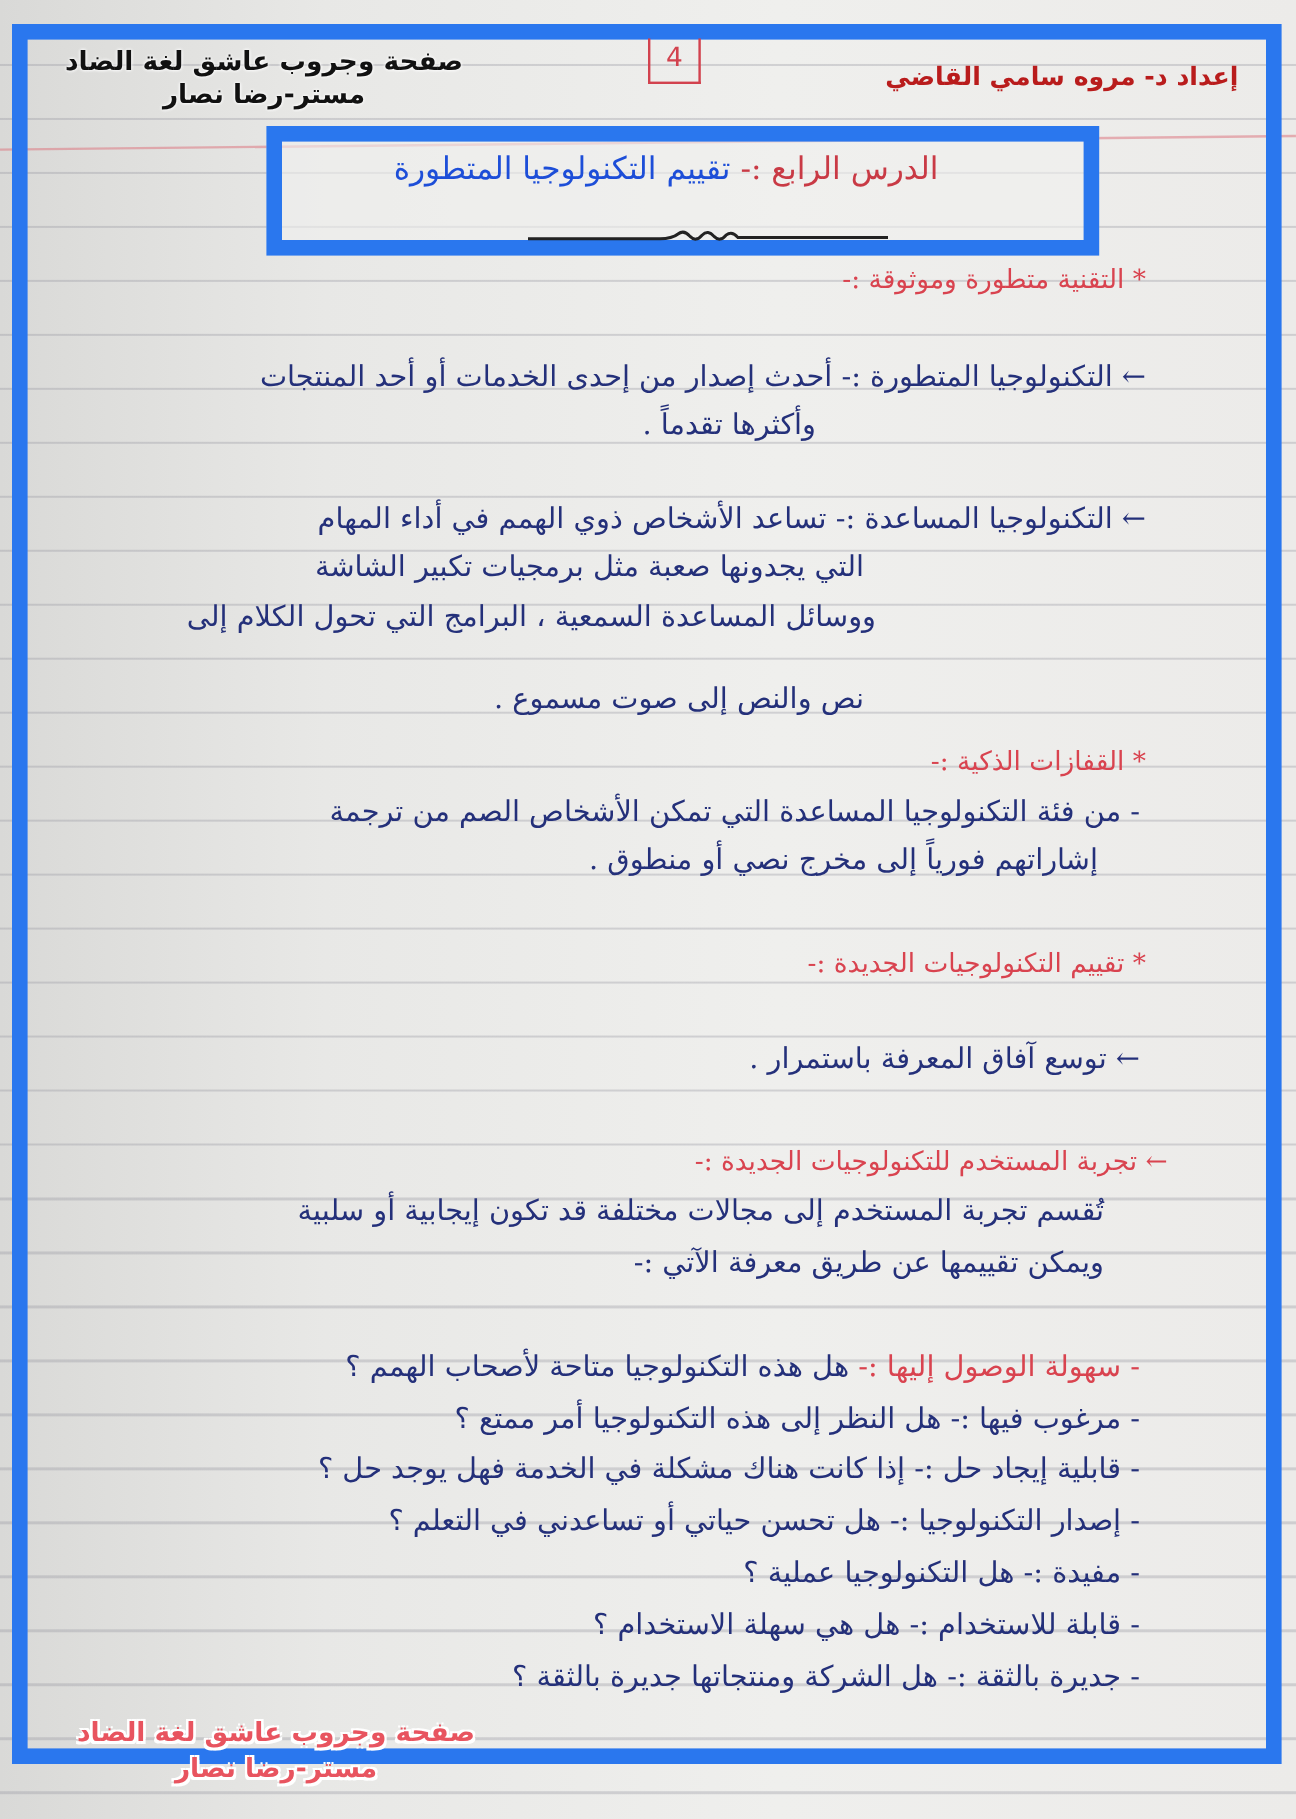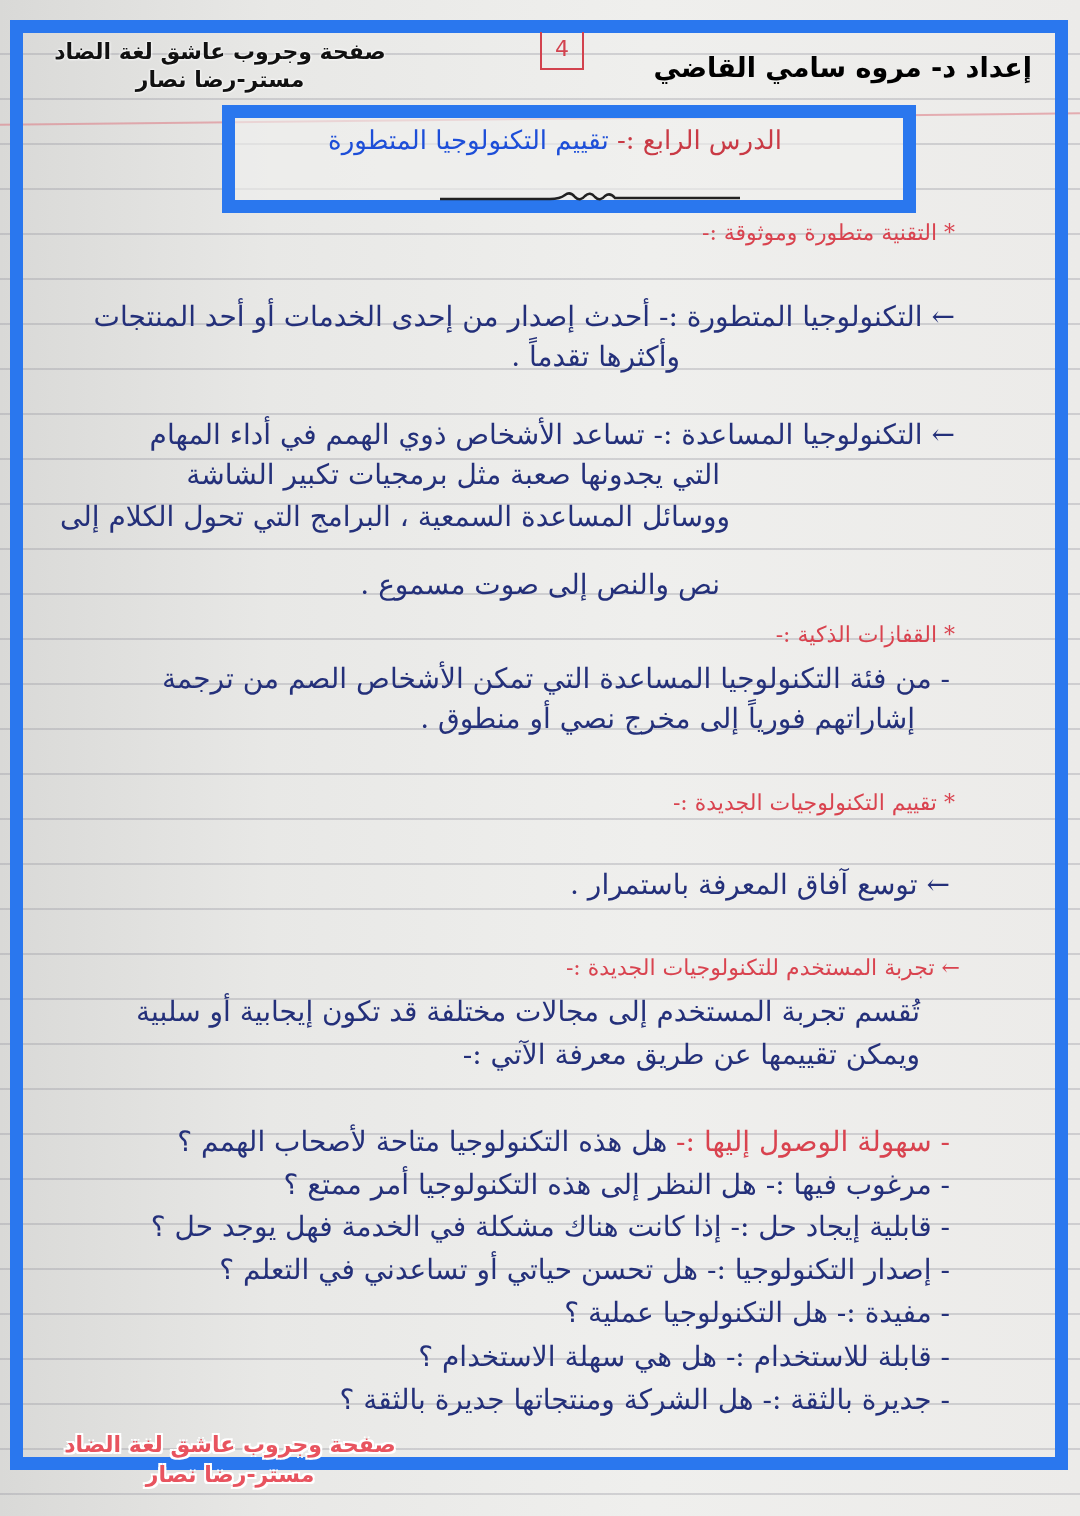--- a/index.html
+++ b/index.html
@@ -28,40 +28,40 @@
   }
   .watermark {
     position: absolute; font-weight: bold; text-align: center; direction: rtl;
     font-family: "DejaVu Sans", sans-serif;
   }
   .wm-top { left: 40px; top: 38px; width: 360px; font-size: 22px; color: #111; line-height: 1.25;
     text-shadow: 0 0 3px #fff, 0 0 3px #fff; }
   .wm-bottom { left: 30px; top: 1430px; width: 400px; font-size: 22px; color: #e8545f; line-height: 1.35;
     text-shadow: -2px -2px 0 #fff, 2px -2px 0 #fff, -2px 2px 0 #fff, 2px 2px 0 #fff; }
   .author {
-    position: absolute; right: 48px; top: 52px; font-size: 27px; font-weight: bold; color: #000000; direction: rtl;
+    position: absolute; right: 48px; top: 52px; font-size: 21px; font-weight: bold; color: #b91c1c; direction: rtl;
   }
   .page-num {
     position: absolute; left: 540px; top: 32px; width: 40px; height: 36px;
     border: 2px solid #d2424e; border-top: none; color: #d2424e; font-size: 22px;
     text-align: center; line-height: 34px; font-family: "DejaVu Sans", sans-serif;
   }
   .lesson-title {
     position: absolute; left: 240px; top: 125px; width: 630px; text-align: center;
     font-size: 26px; direction: rtl; font-family: "DejaVu Serif", serif;
   }
   .lesson-title .lbl { color: #c93a45; }
   .lesson-title .val { color: #1d4ed8; }
   .squiggle { position: absolute; left: 440px; top: 190px; width: 300px; height: 14px; }
 
   .line { position: absolute; direction: rtl; font-family: "DejaVu Serif", serif; white-space: nowrap; }
   .red { color: #d9434f; }
   .blue { color: #24307a; }
   .head { font-size: 22px; }
-  .body { font-size: 28px; }
+  .body { font-size: 24px; }
 </style>
 </head>
 <body>
 
 <div class="page">
   <div class="margin-line"></div>
 </div>
 
 <div class="outer-frame"></div>
 
@@ -99,21 +99,21 @@
 <div class="line blue body" style="right:350px; top:500px;">ووسائل المساعدة السمعية ، البرامج التي تحول الكلام إلى</div>
 <div class="line blue body" style="right:360px; top:568px;">نص والنص إلى صوت مسموع .</div>
 
 <div class="line red head" style="right:125px; top:622px;">* القفازات الذكية :-</div>
 <div class="line blue body" style="right:130px; top:662px;">- من فئة التكنولوجيا المساعدة التي تمكن الأشخاص الصم من ترجمة</div>
 <div class="line blue body" style="right:165px; top:702px;">إشاراتهم فورياً إلى مخرج نصي أو منطوق .</div>
 
 <div class="line red head" style="right:125px; top:790px;">* تقييم التكنولوجيات الجديدة :-</div>
 <div class="line blue body" style="right:130px; top:868px;">← توسع آفاق المعرفة باستمرار .</div>
 
-<div class="line red head" style="right:120px; top:955px;">← تجربة المستخدم للتكنولوجيات الجديدة :-</div>
+<div class="line red head" style="right:107px; top:955px;">← تجربة المستخدم للتكنولوجيات الجديدة :-</div>
 <div class="line blue body" style="right:160px; top:995px;">تُقسم تجربة المستخدم إلى مجالات مختلفة قد تكون إيجابية أو سلبية</div>
 <div class="line blue body" style="right:160px; top:1038px;">ويمكن تقييمها عن طريق معرفة الآتي :-</div>
 
 <div>
   <div class="line blue body" style="right:130px; top:1125px;">
     <span class="red">- سهولة الوصول إليها :-</span>
     <span>هل هذه التكنولوجيا متاحة لأصحاب الهمم ؟</span>
   </div>
   <div class="line blue body" style="right:130px; top:1168px;">
     <span>- مرغوب فيها :-</span>

